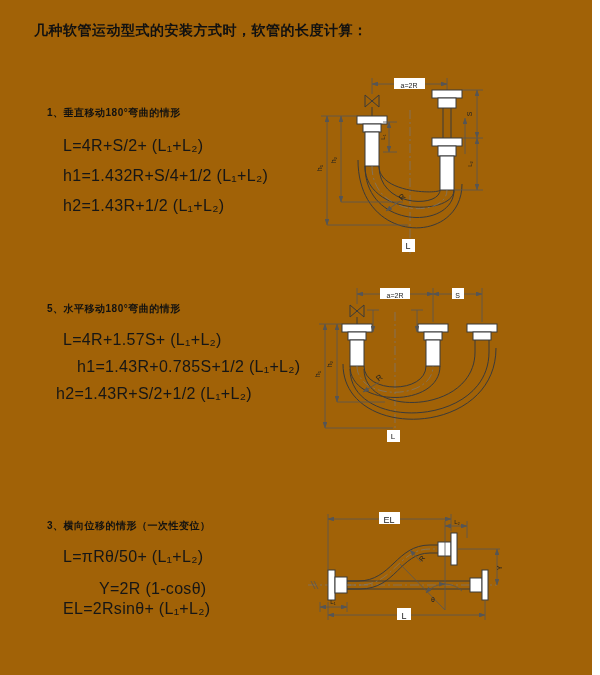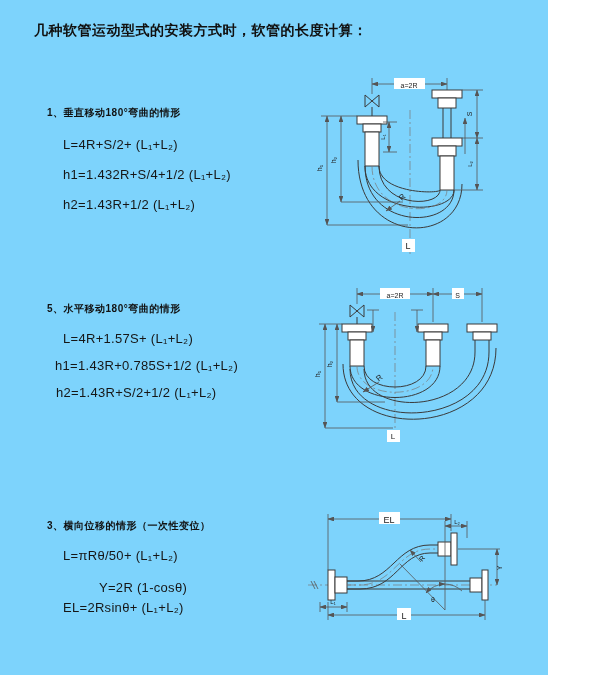--- a/index.html
+++ b/index.html
@@ -1,20 +1,20 @@
 <!DOCTYPE html>
 <html><head>
 <meta charset="utf-8">
 <style>
   html,body{margin:0;padding:0;}
   body{font-family:"Liberation Sans","DejaVu Sans",sans-serif;background:#fff;}
-  .page{position:relative;width:548px;height:675px;background:#7dd3fc;overflow:hidden;}
+  .page{position:relative;width:592px;height:675px;background:#a16207;overflow:hidden;}
   .doc-title{position:absolute;left:34px;top:22px;font-size:14px;font-weight:bold;color:#111;letter-spacing:0.5px;}
   .sec-heading{position:absolute;font-size:10px;font-weight:bold;color:#111;letter-spacing:0.5px;}
-  .formula{position:absolute;font-size:13px;color:#161616;letter-spacing:0.3px;}
+  .formula{position:absolute;font-size:16px;color:#161616;letter-spacing:0.3px;}
   .diag{position:absolute;}
   
   .oln{stroke:#3a3a3a;stroke-width:1;fill:none;}
   .dln{stroke:#555;stroke-width:0.8;fill:none;}
   .cl{stroke:#7a7a7a;stroke-width:0.7;fill:none;stroke-dasharray:9 3 2 3;}
   .part{fill:#ffffff;stroke:#3a3a3a;stroke-width:1;}
   .lblbg{fill:#ffffff;stroke:none;}
   svg text{fill:#222;font-family:"Liberation Sans","DejaVu Sans",sans-serif;}
   .t6{font-size:6px;} .t7{font-size:7px;} .t8{font-size:8px;} .t9{font-size:9px;}
   marker path{fill:#555;}
@@ -26,21 +26,21 @@
 
   <div class="doc-title">几种软管运动型式的安装方式时，软管的长度计算：</div>
 
   <div class="sec-heading" style="left:47px;top:106px;">1、垂直移动180°弯曲的情形</div>
   <div class="formula" style="left:63px;top:137px;">L=4R+S/2+ (L₁+L₂)</div>
   <div class="formula" style="left:63px;top:167px;">h1=1.432R+S/4+1/2 (L₁+L₂)</div>
   <div class="formula" style="left:63px;top:197px;">h2=1.43R+1/2 (L₁+L₂)</div>
 
   <div class="sec-heading" style="left:47px;top:302px;">5、水平移动180°弯曲的情形</div>
   <div class="formula" style="left:63px;top:331px;">L=4R+1.57S+ (L₁+L₂)</div>
-  <div class="formula" style="left:55px;top:358px;text-align:center;">h1=1.43R+0.785S+1/2 (L₁+L₂)</div>
+  <div class="formula" style="left:77px;top:358px;text-align:center;">h1=1.43R+0.785S+1/2 (L₁+L₂)</div>
   <div class="formula" style="left:56px;top:385px;">h2=1.43R+S/2+1/2 (L₁+L₂)</div>
 
   <div class="sec-heading" style="left:47px;top:519px;">3、横向位移的情形（一次性变位）</div>
   <div class="formula" style="left:63px;top:548px;">L=πRθ/50+ (L₁+L₂)</div>
   <div class="formula" style="left:63px;top:580px;margin-left:36px;">Y=2R (1-cosθ)</div>
   <div class="formula" style="left:63px;top:600px;">EL=2Rsinθ+ (L₁+L₂)</div>
 
   <svg class="diag" style="left:305px;top:68px;" width="290" height="195" viewBox="0 0 290 195">
     <defs>
       <marker id="ar1" viewBox="0 0 8 6" markerWidth="8" markerHeight="6" refX="7.5" refY="3" orient="auto-start-reverse">

